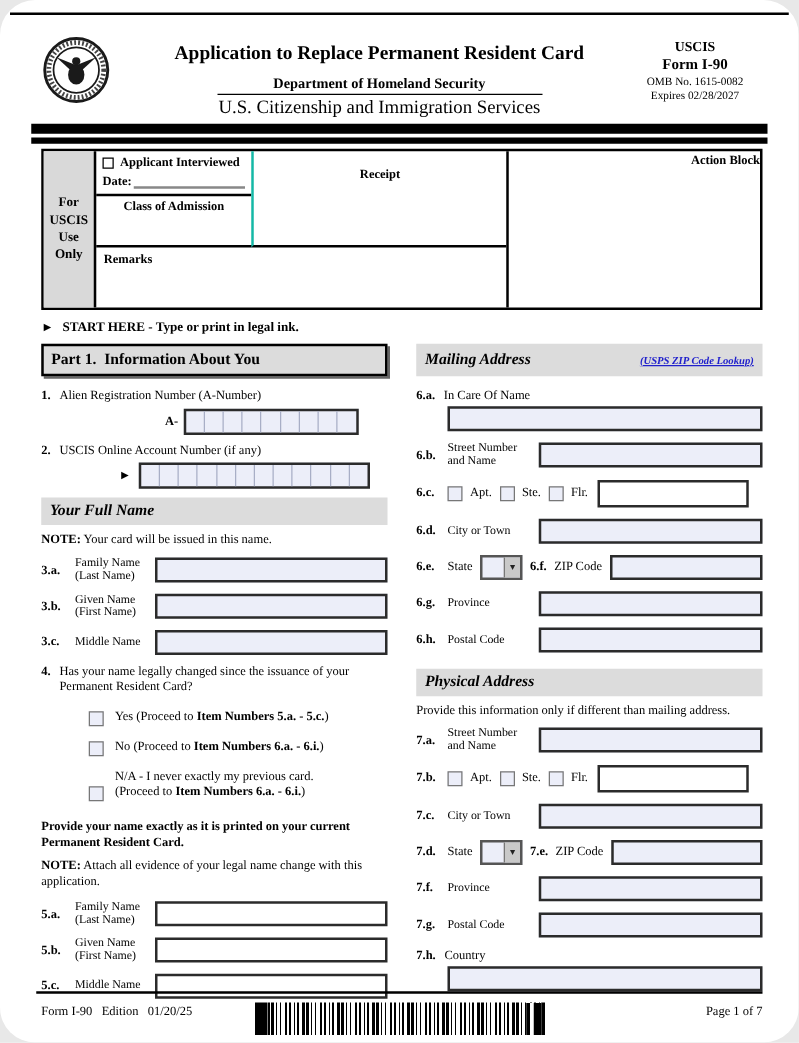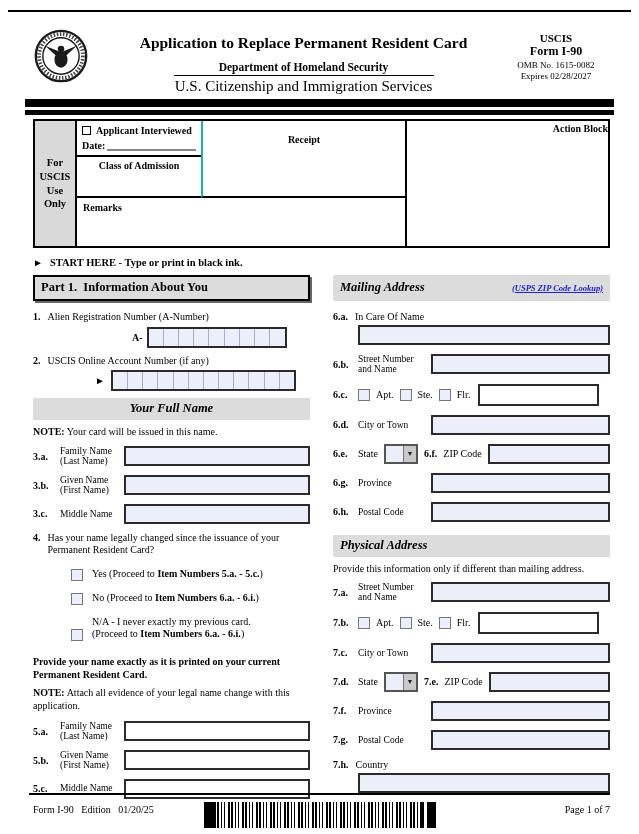--- a/index.html
+++ b/index.html
@@ -1,20 +1,20 @@
 <!DOCTYPE html>
 <html><head>
 <meta charset="utf-8">
 <style>
   * { margin:0; padding:0; box-sizing:border-box; }
   html,body { background:#e8e8e8; }
   .page {
     width:639px; height:834px; position:relative; background:#fff;
     font-family:"Liberation Serif", serif; font-size:10px; color:#000;
-    margin:0 auto; overflow:hidden;
+    margin:0 auto; overflow:hidden;border-radius:28px;
   }
   .topline { position:absolute; top:10px; left:8px; right:8px; height:2px; background:#000; }
   .content { position:absolute; left:33px; top:26px; width:577px; }
 
   
   .hdr { display:flex; align-items:flex-start; }
   .hdr-left { width:72px; padding-top:2px; }
   .hdr-center { flex:1; text-align:center; padding-top:8px; }
   .hdr-title { font-size:15.5px; font-weight:bold; }
   .hdr-dept { font-size:11.5px; font-weight:bold; margin-top:9px; }
@@ -186,21 +186,21 @@
       <div class="uscB2">
         <span>Class of Admission</span>
       </div>
       <div class="uscR">
         <span>Remarks</span>
       </div>
     </div>
 
     <div class="start-row">
       <span class="start-arrow">►</span>
-      <span>START HERE - Type or print in black ink.</span>
+      <span>START HERE - Type or print in legal ink.</span>
     </div>
 
     <div class="head-row">
       <div class="part1-box">Part 1.  Information About You</div>
       <div class="sec-bar mailing-bar">
         <span>Mailing Address</span>
         <a href="#" class="zip-link">(USPS ZIP Code Lookup)</a>
       </div>
     </div>
 
@@ -242,21 +242,21 @@
               <div></div>
               <div></div>
               <div></div>
               <div></div>
               <div></div>
               <div></div>
               <div></div>
             </div>
         </div>
 
-        <div class="sec-bar" style="margin-top:0;text-align:center;">Your Full Name</div>
+        <div class="sec-bar" style="margin-top:0;">Your Full Name</div>
 
         <div class="note-para">
           <b>NOTE:</b>
           <span>Your card will be issued in this name.</span>
         </div>
 
         <div style="margin-top:8px;">
           <div class="name-row">
             <span class="inum">3.a.</span>
             <span class="nlabel">

